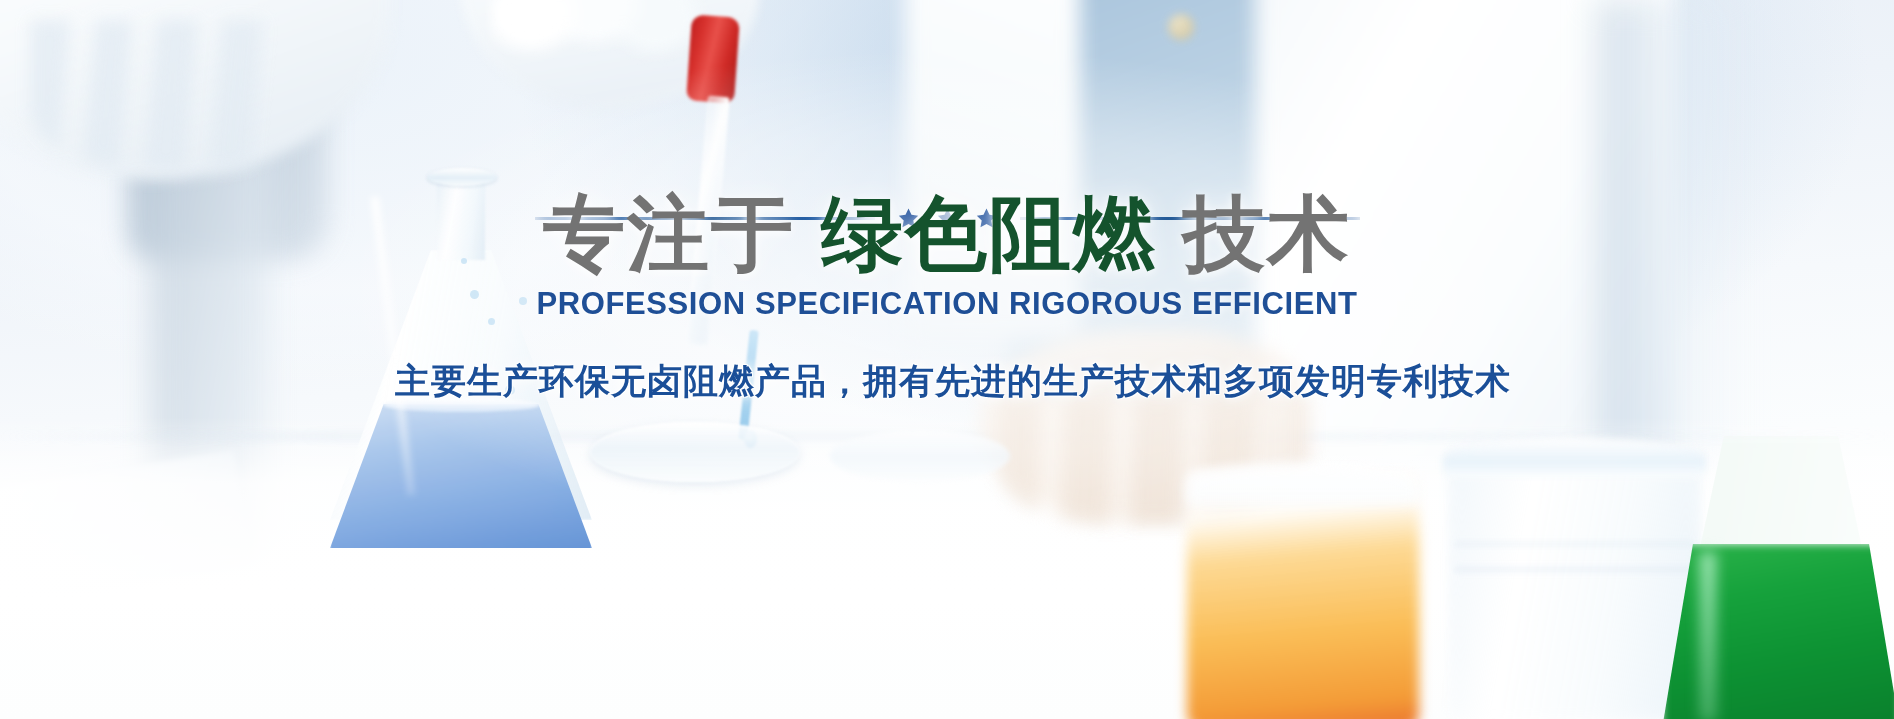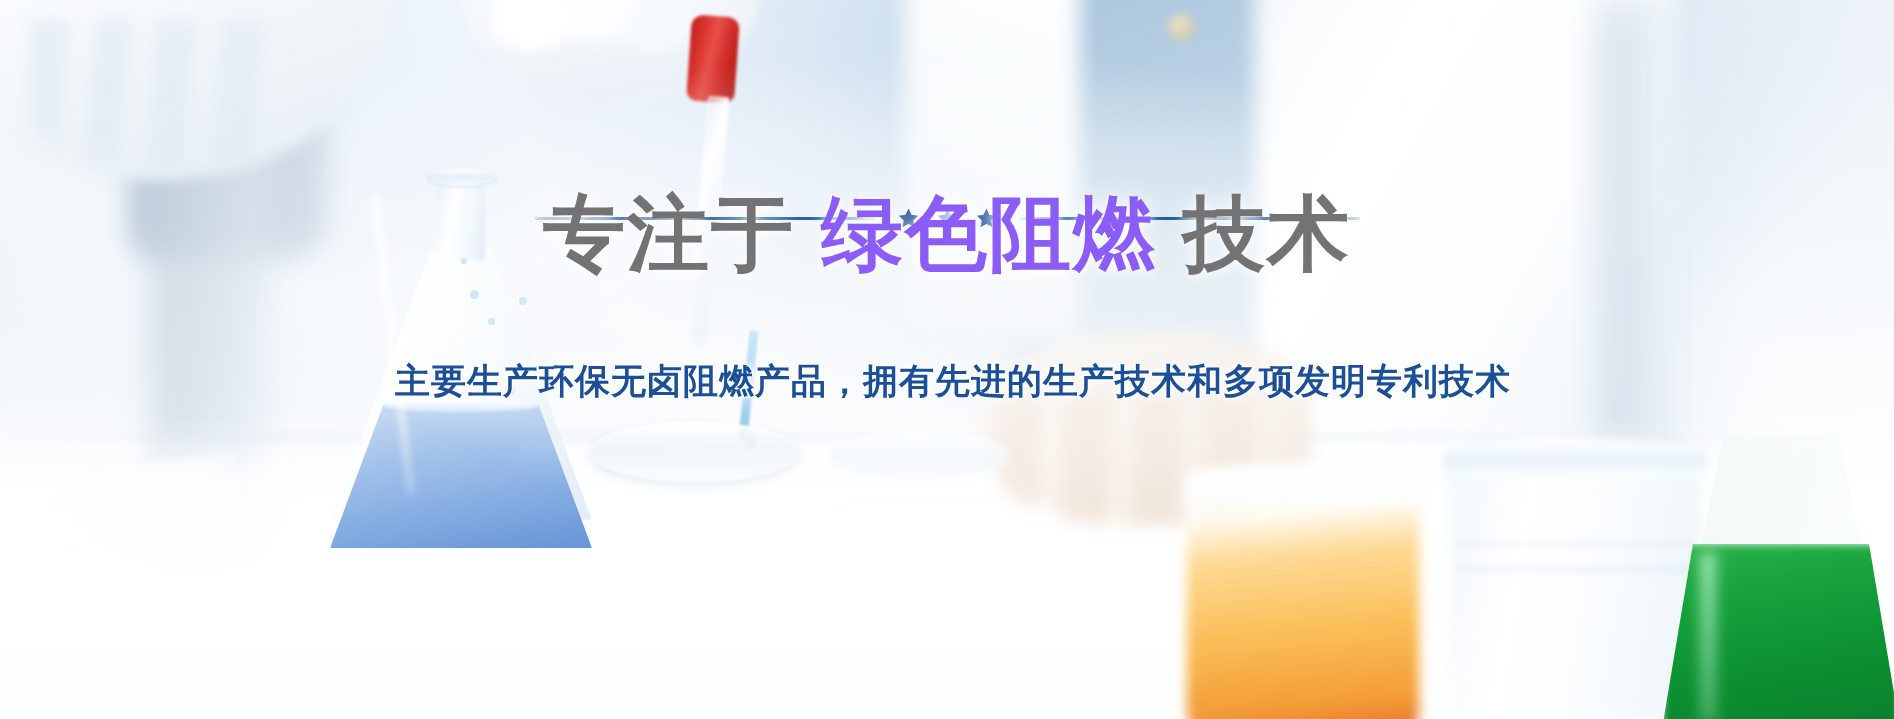--- a/index.html
+++ b/index.html
@@ -311,21 +311,21 @@
     position:absolute; top:193px; left:0; right:0;
     text-align:center;
     font-size:82px;
     line-height:1;
     font-weight:bold;
     letter-spacing:2px;
     white-space:nowrap;
     text-shadow:0 2px 10px rgba(255,255,255,.85), 0 0 26px rgba(255,255,255,.75);
   }
   .hl-blue  { color:#737373; }
-  .hl-green { color:#8b5cf6; }
+  .hl-green { color:#14532d; }
   .hl-gap   { display:inline-block; width:26px; }
 
   .subtitle {
     position:absolute; top:286px; left:0; right:0;
     text-align:center;
     font-size:31px;
     font-weight:bold;
     letter-spacing:.6px;
     color:#1f4f96;
     white-space:nowrap;
@@ -426,17 +426,18 @@
         </svg>
         <svg class="star" viewBox="0 0 24 24">
           <path fill="#1d4f9c" d="M12 1.6l3.1 6.6 7 .9-5.1 4.9 1.3 7.1L12 17.7 5.7 21.1 7 14 1.9 9.1l7-.9z"></path>
         </svg>
       </span>
       <span class="rule"></span>
     </div>
 
     <h1 class="headline"><span class="hl-blue">专注于</span><span class="hl-gap"></span><span class="hl-green">绿色阻燃</span><span class="hl-gap"></span><span class="hl-blue">技术</span></h1>
 
+    <div class="subtitle">PROFESSION SPECIFICATION RIGOROUS EFFICIENT</div>
 
     <div class="tagline">主要生产环保无卤阻燃产品，拥有先进的生产技术和多项发明专利技术</div>
 
   </div>
 </div>
 
 </body></html>

